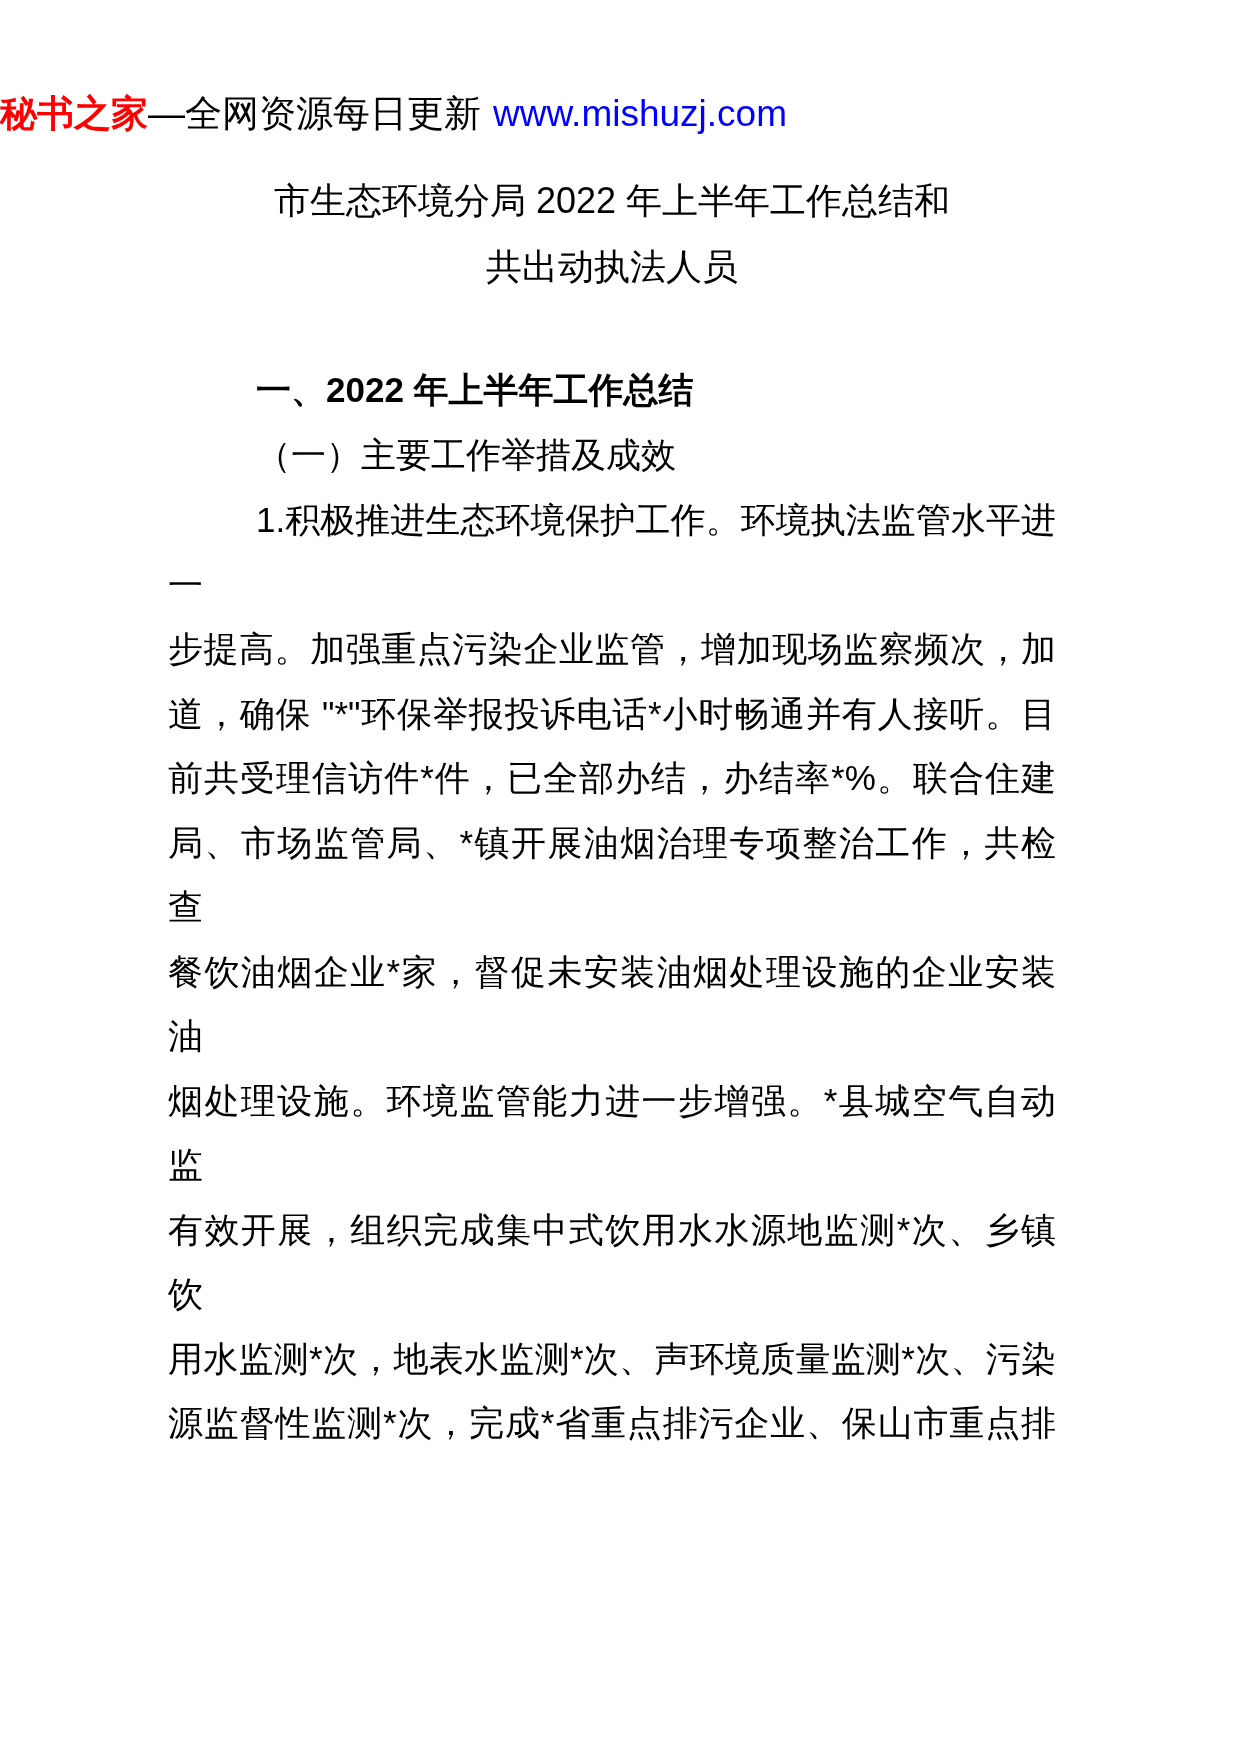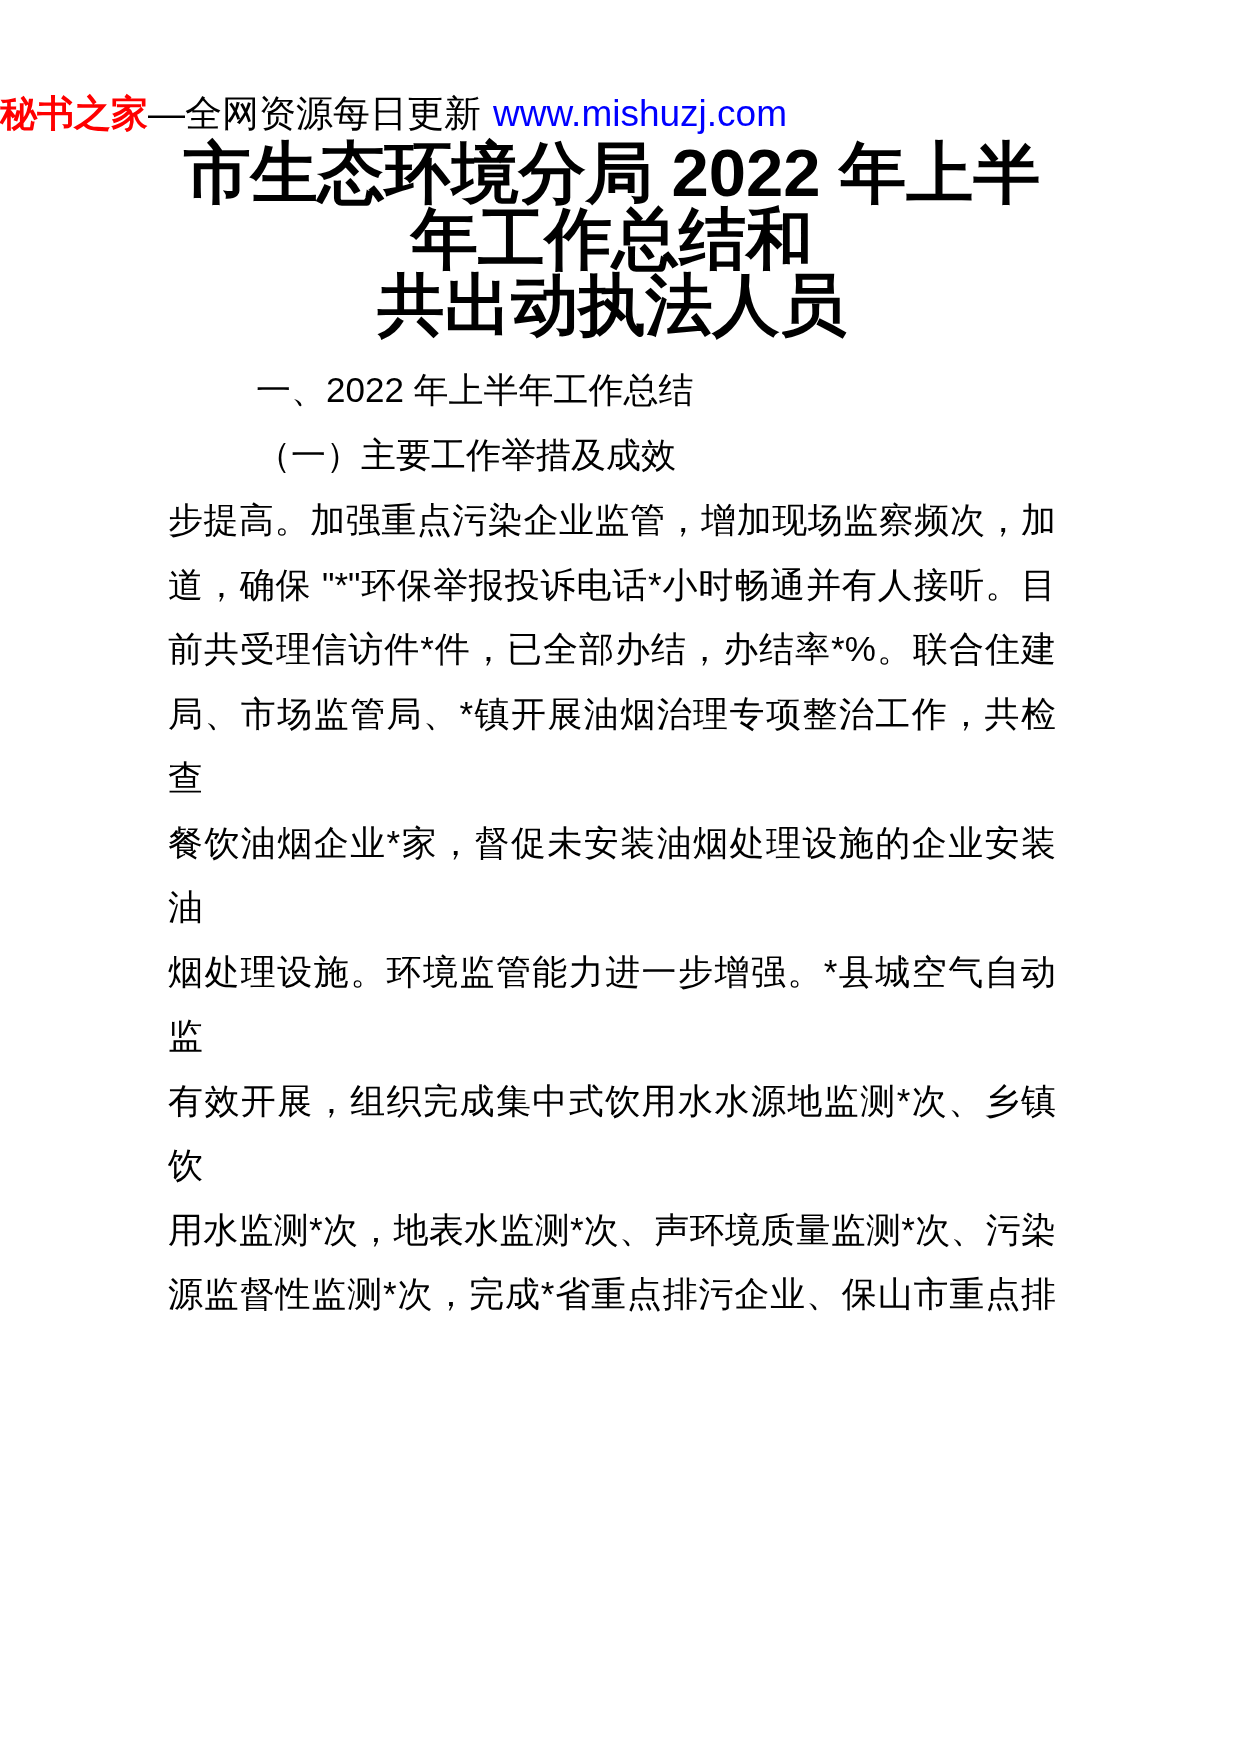--- a/index.html
+++ b/index.html
@@ -34,43 +34,43 @@
   .header .tagline {
     color: #000000;
   }
   .header .url {
     color: #0000ff;
     text-decoration: none;
     margin-left: 12px;
   }
   .doc-title {
     position: absolute;
-    top: 140px;
+    top: 168px;
     left: 168px;
     width: 888px;
     margin: 0;
     text-align: center;
-    font-size: 67px;
+    font-size: 36px;
     line-height: 66px;
-    font-weight: 700;
+    font-weight: 400;
     color: #000000;
   }
   .doc-title .tline {
     display: block;
   }
   .heading {
     position: absolute;
     left: 168px;
     width: 888px;
     font-size: 35px;
     line-height: 64px;
     text-indent: 88px;
     white-space: nowrap;
   }
-  .heading.h1 { top: 358px; }
+  .heading.h1 { top: 358px; font-weight: bold; }
   .heading.h2 { top: 423px; }
   .para {
     position: absolute;
     top: 488px;
     left: 168px;
     width: 888px;
     font-size: 35px;
     line-height: 64.5px;
   }
   .para .line {
@@ -93,20 +93,21 @@
 
   <h1 class="doc-title">
     <span class="tline">市生态环境分局 2022 年上半年工作总结和</span>
     <span class="tline">共出动执法人员</span>
   </h1>
 
   <div class="heading h1">一、2022 年上半年工作总结</div>
   <div class="heading h2">（一）主要工作举措及成效</div>
 
   <div class="para">
+    <div class="line first">1.积极推进生态环境保护工作。环境执法监管水平进一</div>
     <div class="line">步提高。加强重点污染企业监管，增加现场监察频次，加</div>
     <div class="line">道，确保 "*"环保举报投诉电话*小时畅通并有人接听。目</div>
     <div class="line">前共受理信访件*件，已全部办结，办结率*%。联合住建</div>
     <div class="line">局、市场监管局、*镇开展油烟治理专项整治工作，共检查</div>
     <div class="line">餐饮油烟企业*家，督促未安装油烟处理设施的企业安装油</div>
     <div class="line">烟处理设施。环境监管能力进一步增强。*县城空气自动监</div>
     <div class="line">有效开展，组织完成集中式饮用水水源地监测*次、乡镇饮</div>
     <div class="line">用水监测*次，地表水监测*次、声环境质量监测*次、污染</div>
     <div class="line">源监督性监测*次，完成*省重点排污企业、保山市重点排</div>
 

